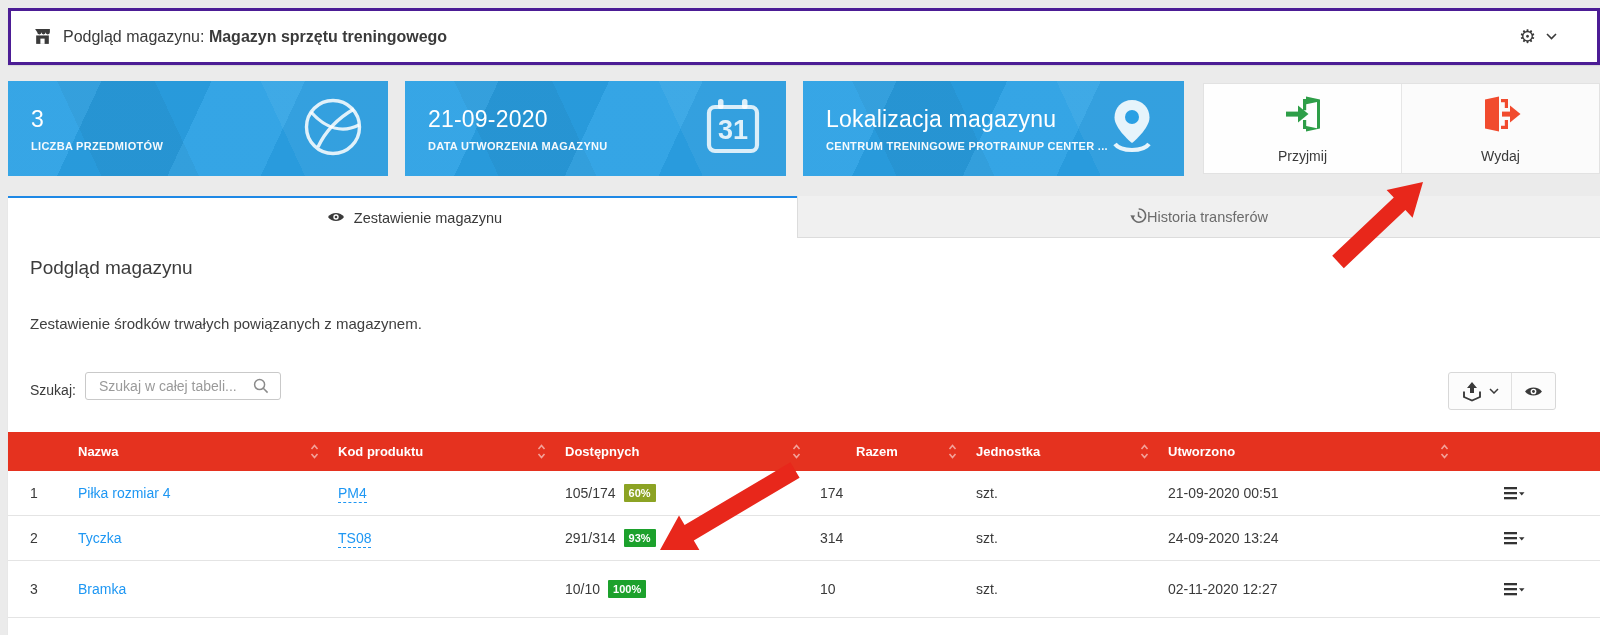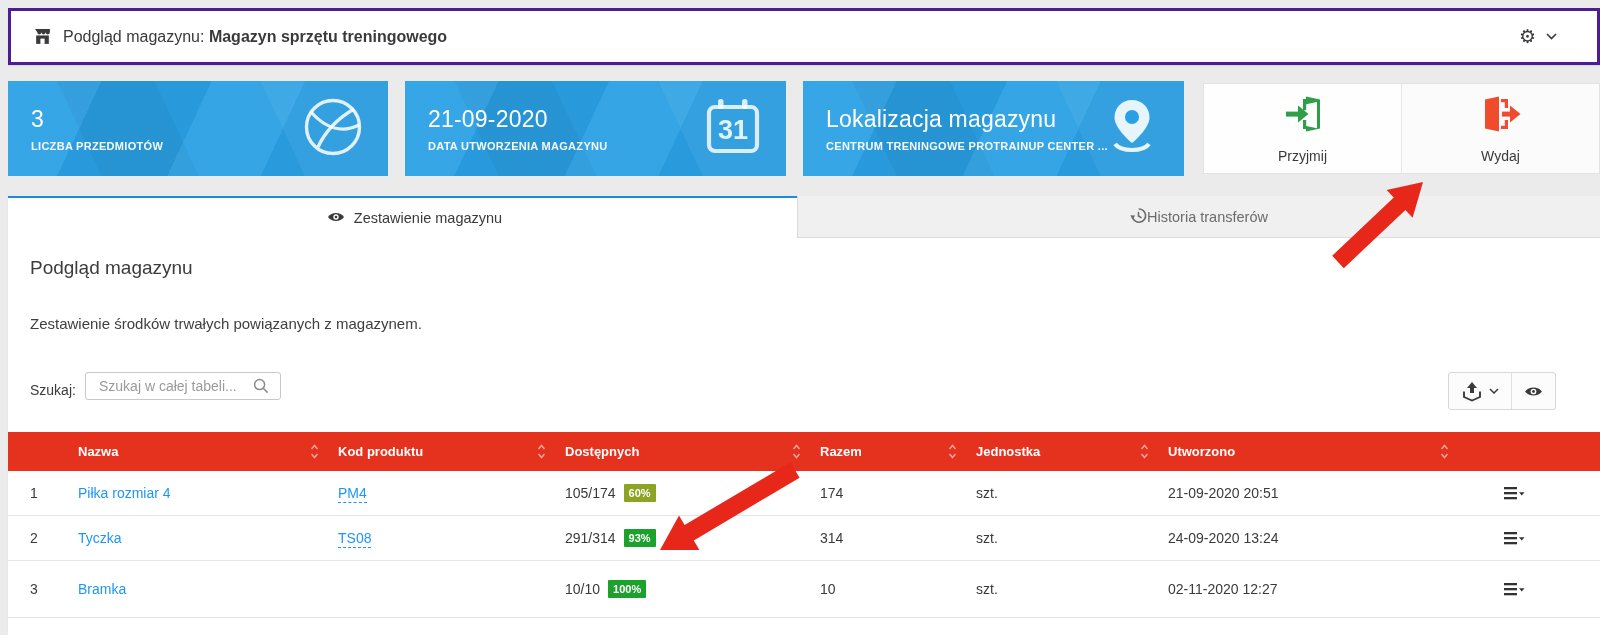--- a/index.html
+++ b/index.html
@@ -234,21 +234,21 @@
         <circle cx="9" cy="6" r="2.7" fill="#fff"></circle>
           <circle cx="9" cy="6" r="1.35" fill="#3a3a3a"></circle>
       </svg>
     </div>
   </div>
 
   <div id="table-header">
     <div class="th" style="left:70px">Nazwa</div>
     <div class="th" style="left:330px">Kod produktu</div>
     <div class="th" style="left:557px">Dostępnych</div>
-    <div class="th" style="left:812px">Razem</div>
+    <div class="th" style="left:848px">Razem</div>
     <div class="th" style="left:968px">Jednostka</div>
     <div class="th" style="left:1160px">Utworzono</div>
   <svg width="9" height="15" viewBox="0 0 9 15" class="sort" style="left: 302px;">
         <polyline points="1.5,5 4.5,1.5 7.5,5" fill="none" stroke="rgba(255,255,255,.55)" stroke-width="1.6"></polyline>
         <polyline points="1.5,10 4.5,13.5 7.5,10" fill="none" stroke="rgba(255,255,255,.55)" stroke-width="1.6"></polyline>
       </svg>
       <svg width="9" height="15" viewBox="0 0 9 15" class="sort" style="left: 529px;">
         <polyline points="1.5,5 4.5,1.5 7.5,5" fill="none" stroke="rgba(255,255,255,.55)" stroke-width="1.6"></polyline>
         <polyline points="1.5,10 4.5,13.5 7.5,10" fill="none" stroke="rgba(255,255,255,.55)" stroke-width="1.6"></polyline>
       </svg>
@@ -271,21 +271,21 @@
     </div>
 
   <div id="table-body">
       <div class="trow" style="top: 233px; height: 45px;">
         <div class="td" style="left: 22px;">1</div>
         <div class="td" style="left: 70px;"><span class="row-link">Piłka rozmiar 4</span></div>
         <div class="td" style="left: 330px;"><span class="code-link">PM4</span></div>
         <div class="td" style="left: 557px;">105/174<span class="badge" style="background:#8ca324">60%</span></div>
         <div class="td" style="left: 812px;">174</div>
         <div class="td" style="left: 968px;">szt.</div>
-        <div class="td" style="left: 1160px;">21-09-2020 20:51</div>
+        <div class="td" style="left: 1160px;">21-09-2020 00:51</div>
         <div class="td" style="left: 1496px;">
           <span class="row-menu">
             <svg width="21" height="14" viewBox="0 0 21 14">
               <rect x="0" y="1" width="13" height="2.3" fill="#333"></rect>
               <rect x="0" y="6" width="13" height="2.3" fill="#333"></rect>
               <rect x="0" y="11" width="13" height="2.3" fill="#333"></rect>
               <polygon points="15,6.2 20.5,6.2 17.75,9.4" fill="#333"></polygon>
             </svg>
           </span>
         </div>

